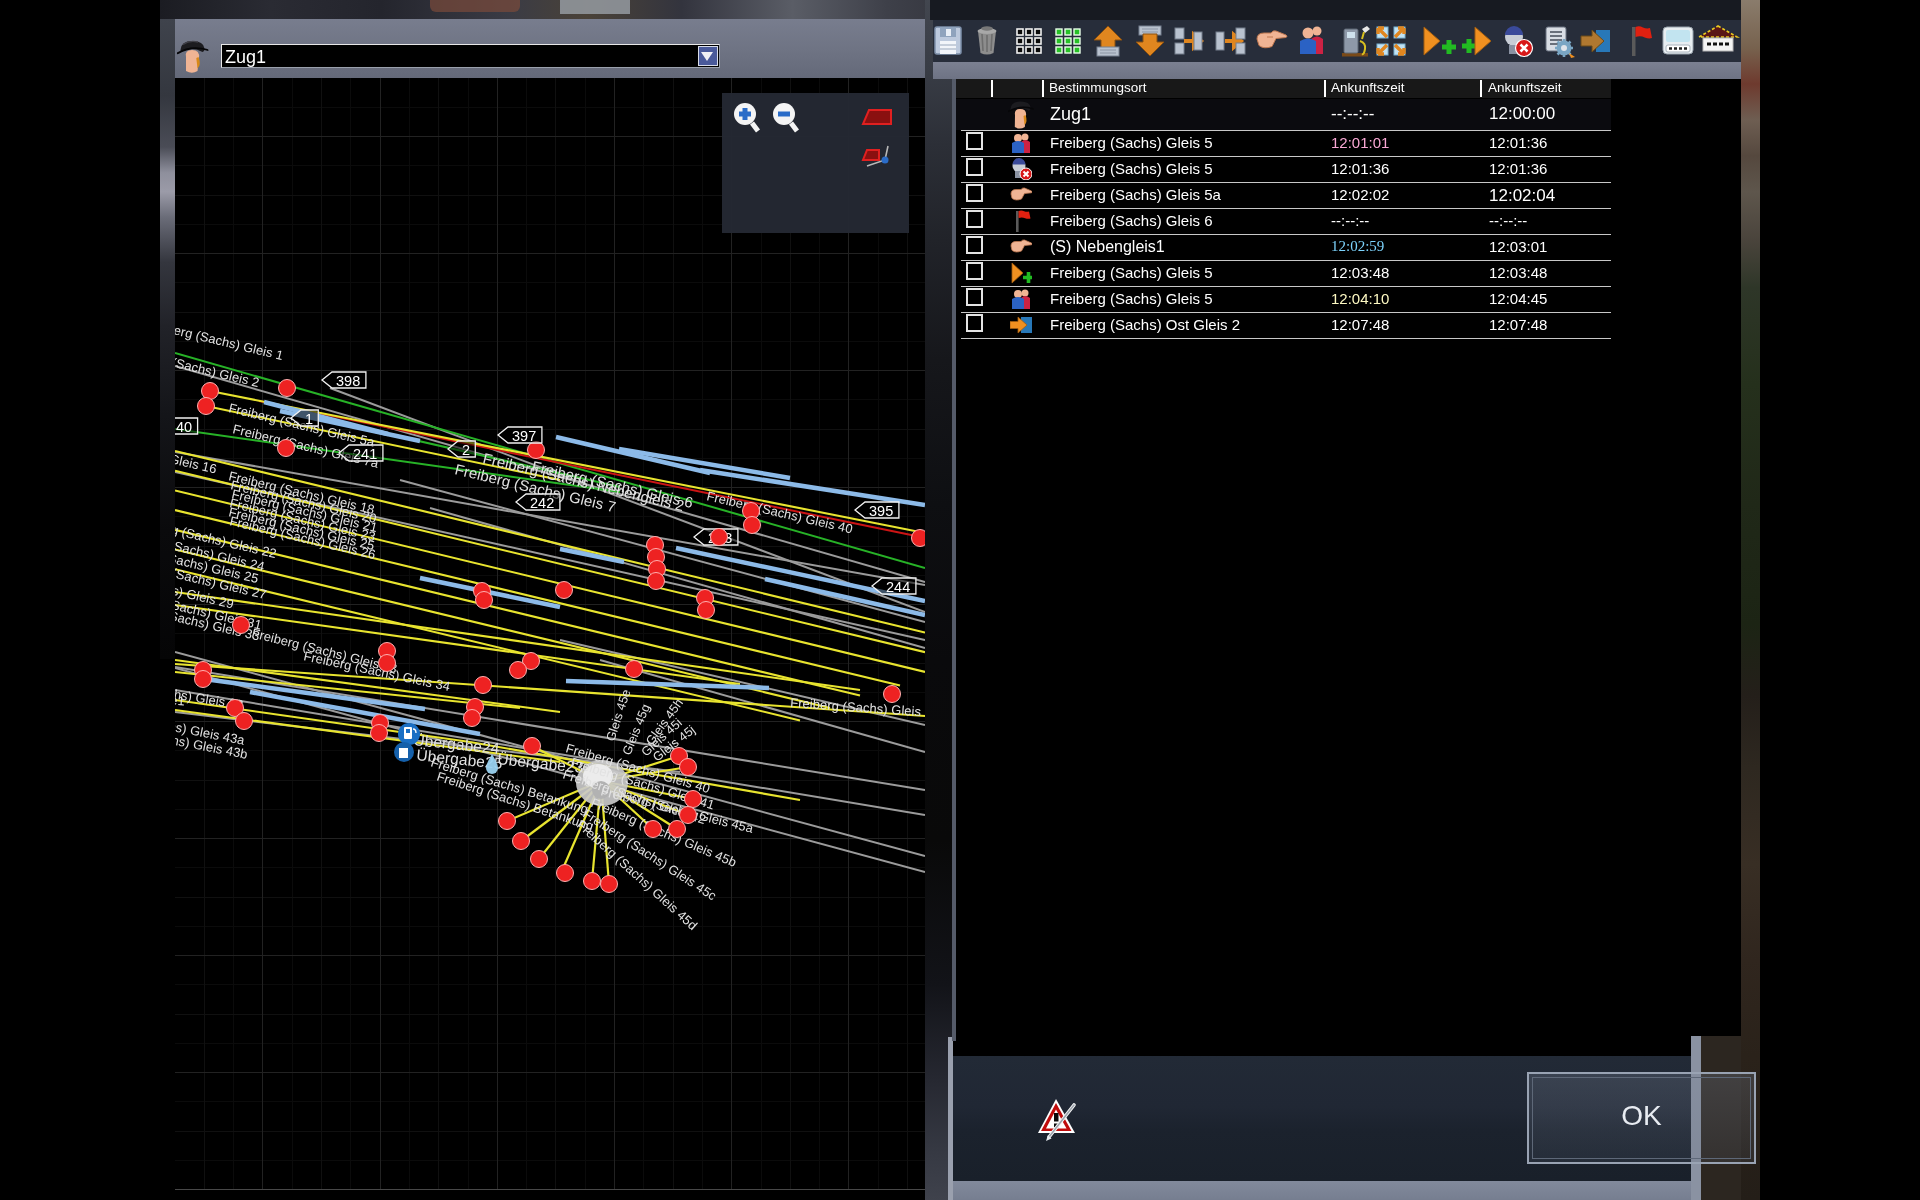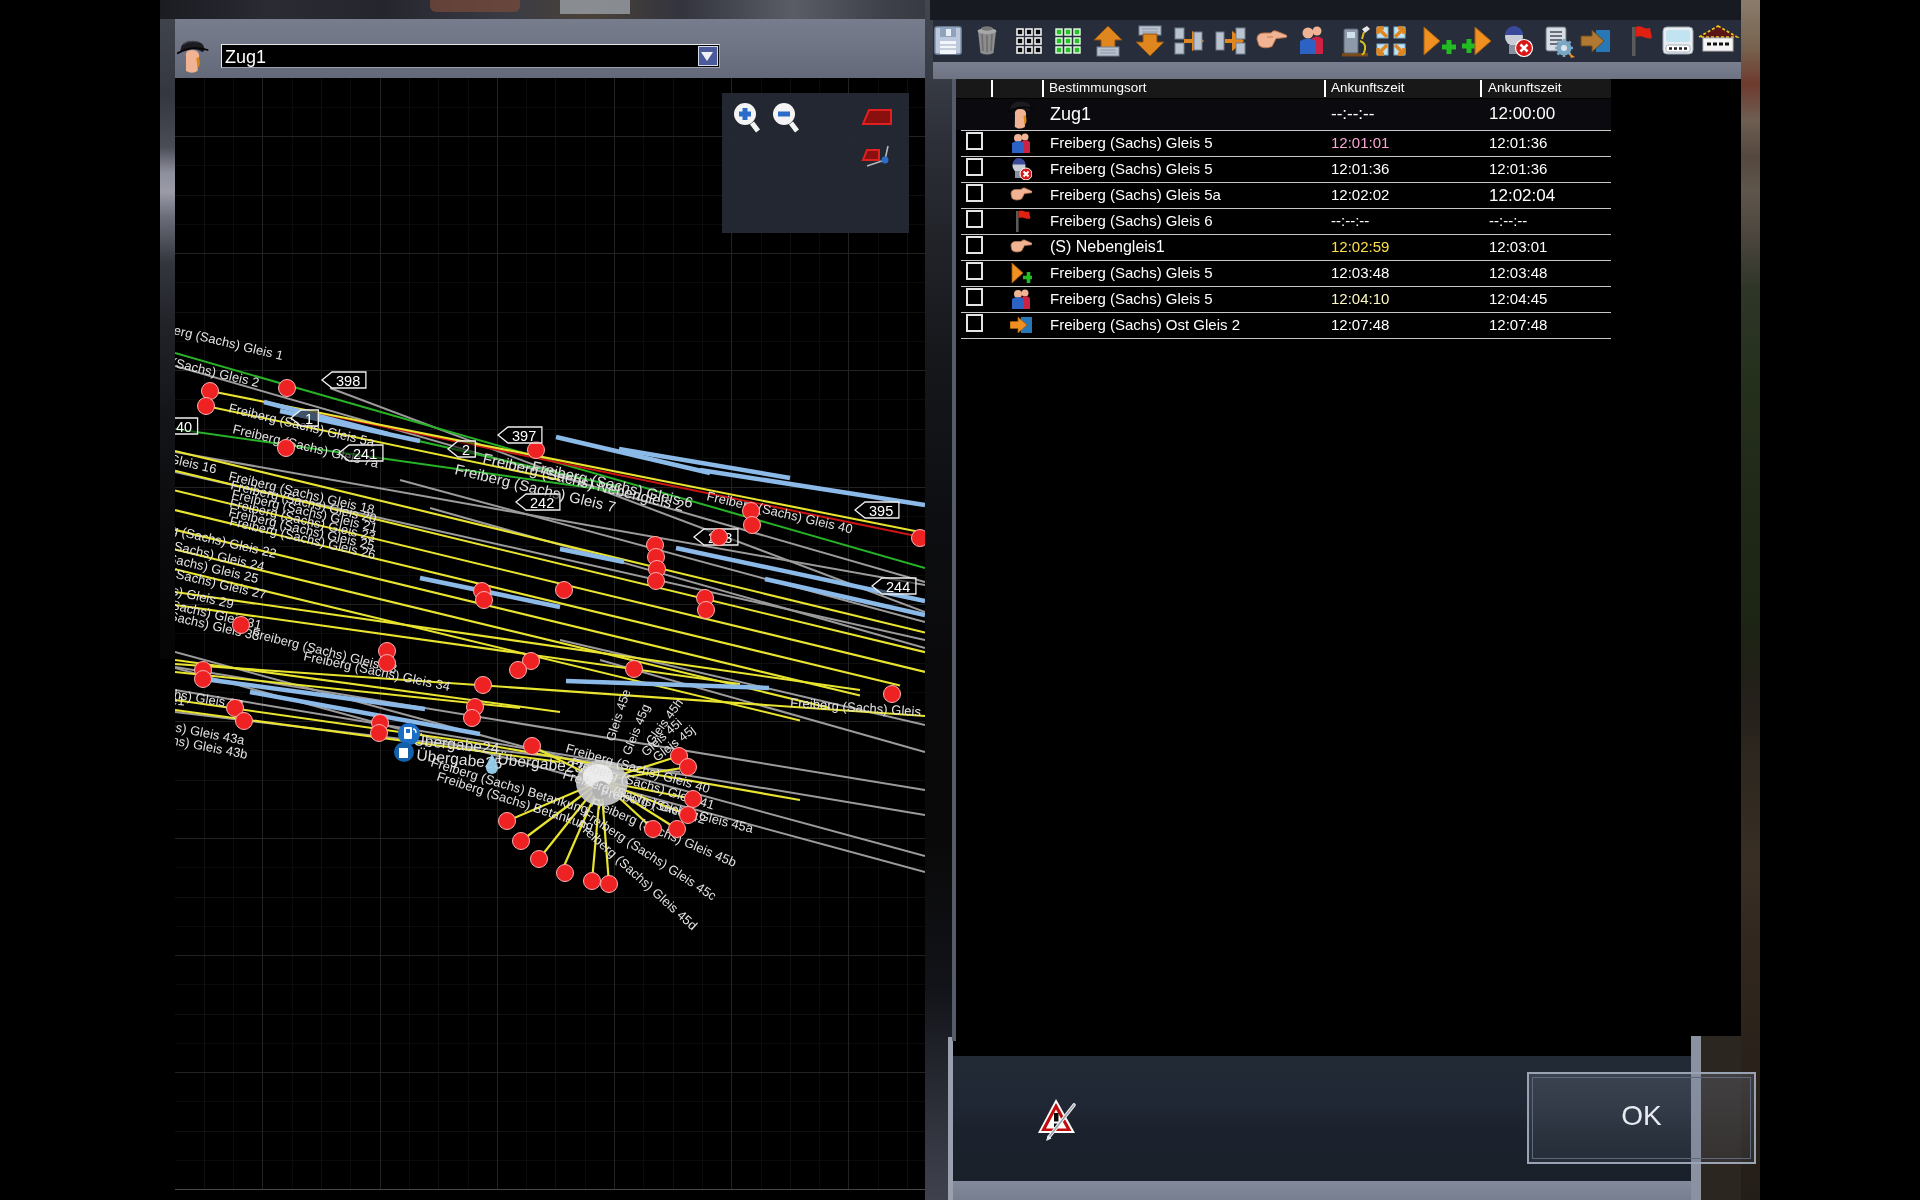--- a/index.html
+++ b/index.html
@@ -462,21 +462,21 @@
           <path d="M-2.4 -10 C2 -12 4 -8 8 -9.5 L9.5 -2.5 C5 -1 3 -5 -2.4 -3 Z" fill="#e02010"></path>
         </svg></div>
 <div style="position:absolute;left:94px;top:132.5px;font-size:15px;color:#fff;">Freiberg (Sachs) Gleis 6</div>
 <div style="position:absolute;left:375px;top:132.5px;font-size:15px;color:#fff;">--:--:--</div>
 <div style="position:absolute;left:533px;top:132.5px;font-size:15px;color:#fff;">--:--:--</div>
 <div style="position:absolute;left:9.5px;top:157.0px;width:17.5px;height:17.5px;border:2px solid #e4e4e4;background:#000;"></div>
 <div style="position:absolute;left:54px;top:156.5px;width:22px;height:22px;"><svg width="22" height="22" viewBox="-11 -11 22 22">
           <path d="M-10 -1 q0 -4.5 5 -4.5 l5 0 q1.5 -2 3.5 -1.5 l7 3 q1.5 0.8 0 1.8 l-7 0.7 l-3 5.5 q-6 2.3 -9.5 -0.7 z" fill="#f0b494" stroke="#c07850" stroke-width="0.8"></path>
         </svg></div>
 <div style="position:absolute;left:94px;top:158.5px;font-size:16px;color:#fff;">(S) Nebengleis1</div>
-<div style="position:absolute;left:375px;top:158.5px;font-size:15px;color:#fde047;">12:02:59</div>
+<div style="position:absolute;left:375px;top:158.5px;font-size:15px;color:#7dd3fc;font-family:Liberation Serif, serif;">12:02:59</div>
 <div style="position:absolute;left:533px;top:158.5px;font-size:15px;color:#fff;">12:03:01</div>
 <div style="position:absolute;left:9.5px;top:183.0px;width:17.5px;height:17.5px;border:2px solid #e4e4e4;background:#000;"></div>
 <div style="position:absolute;left:54px;top:182.5px;width:22px;height:22px;"><svg width="22" height="22" viewBox="-11 -11 22 22">
           <path d="M-9 -10 L2 0 L-9 10 Z" fill="#f09020" stroke="#a05c10" stroke-width="0.8"></path>
           <path d="M2 4.5 h11 M7.5 -1 v11" stroke="#22bb22" stroke-width="3.6"></path>
         </svg></div>
 <div style="position:absolute;left:94px;top:184.5px;font-size:15px;color:#fff;">Freiberg (Sachs) Gleis 5</div>
 <div style="position:absolute;left:375px;top:184.5px;font-size:15px;color:#fff;">12:03:48</div>
 <div style="position:absolute;left:533px;top:184.5px;font-size:15px;color:#fff;">12:03:48</div>
 <div style="position:absolute;left:9.5px;top:209.0px;width:17.5px;height:17.5px;border:2px solid #e4e4e4;background:#000;"></div>

